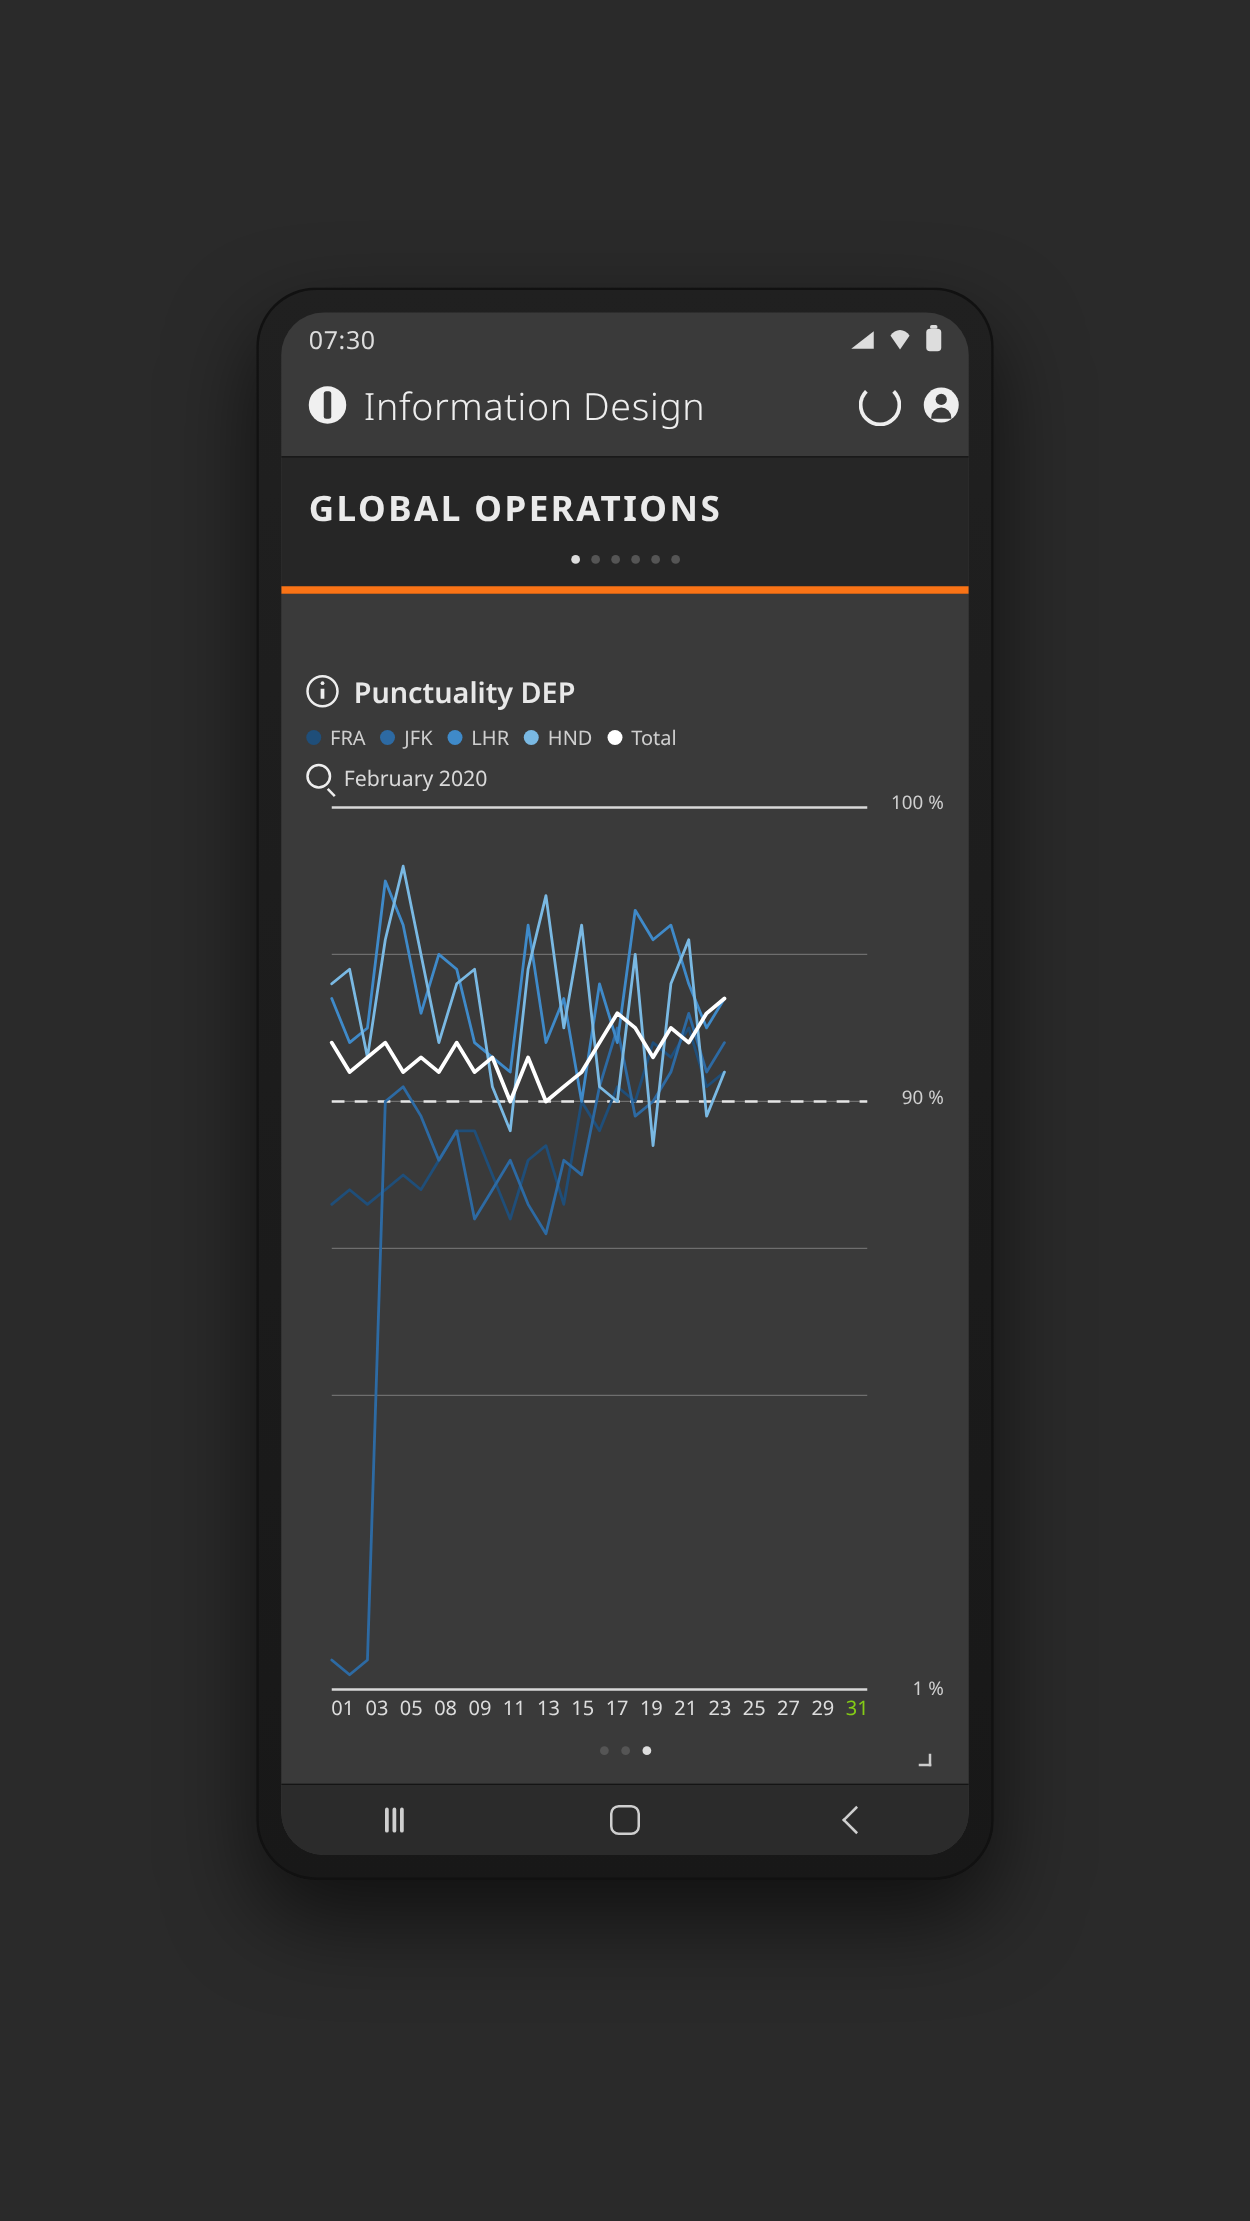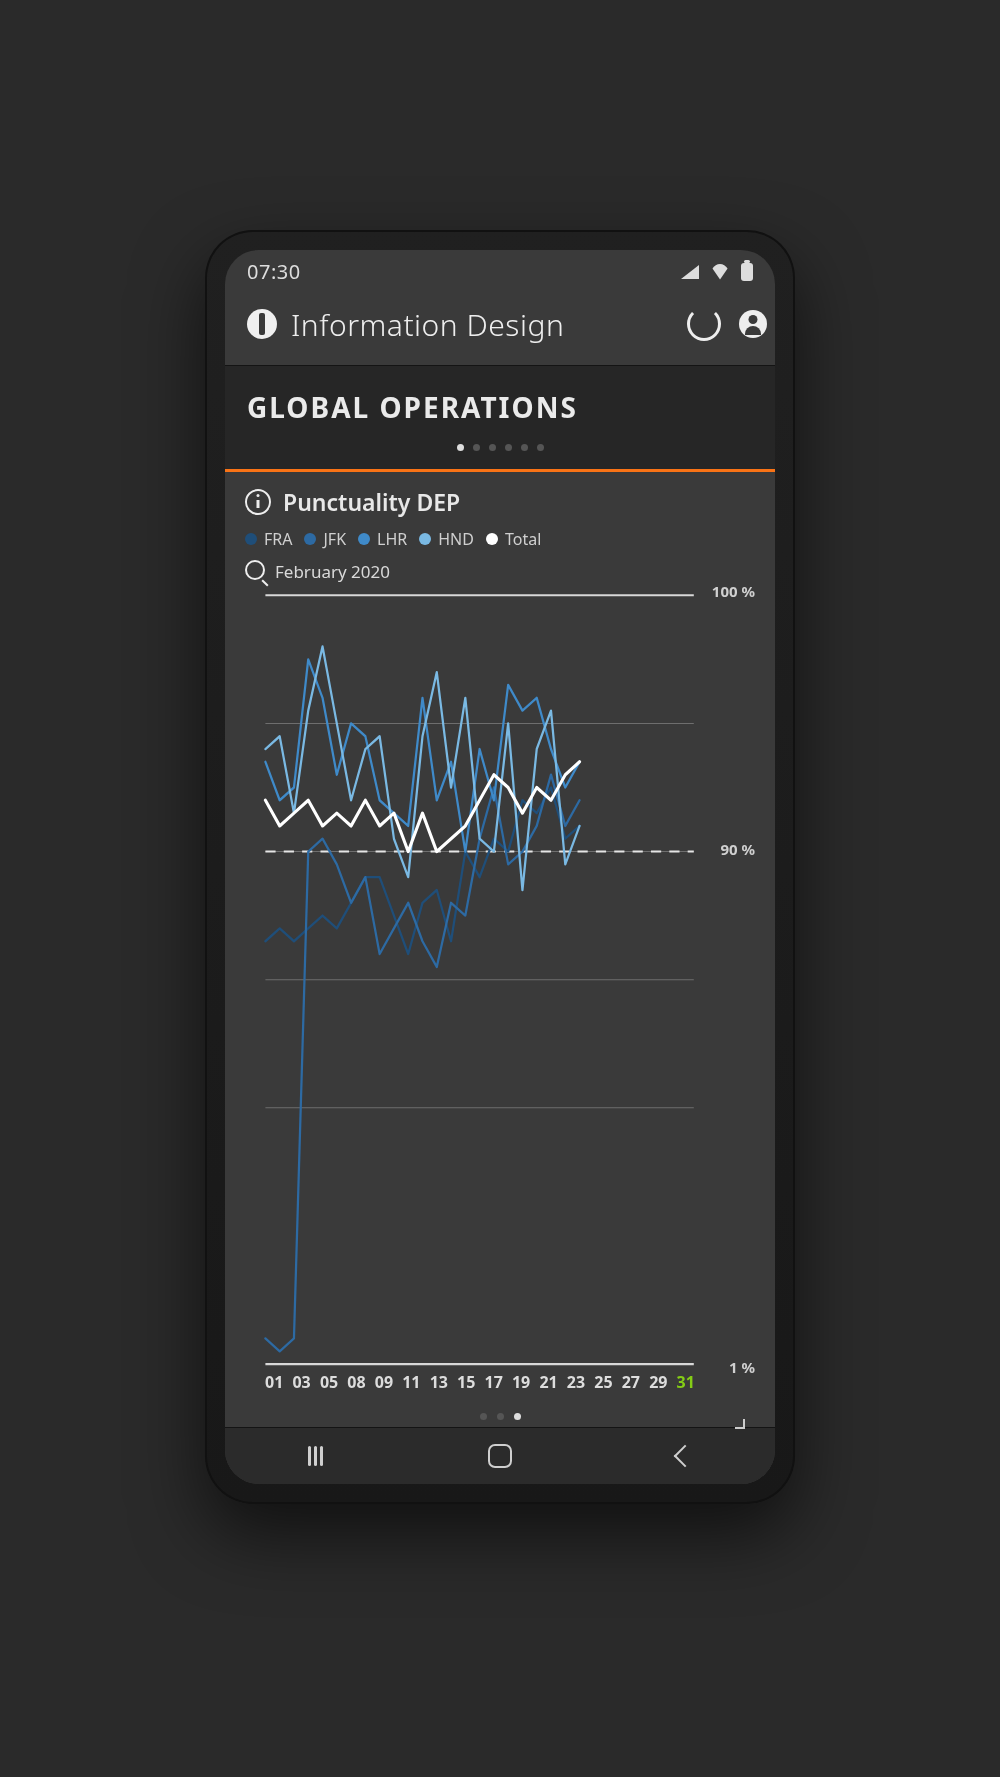--- a/index.html
+++ b/index.html
@@ -47,42 +47,42 @@
   .brand-icon{width:30px;height:30px;border-radius:50%;background:#f0f0f0;position:relative;}
   .brand-icon::after{content:"";position:absolute;left:50%;top:4px;bottom:4px;width:6px;background:#3a3a3a;transform:translateX(-50%);border-radius:2px;}
   .brand-title{font-size:30px;font-weight:300;letter-spacing:.5px;color:#eee;}
   .header-actions{display:flex;gap:18px;align-items:center;}
   .spinner-icon{width:28px;height:28px;border:3px solid #eee;border-top-color:transparent;border-radius:50%;}
   .user-icon{width:28px;height:28px;border-radius:50%;background:#eee;position:relative;}
   .user-icon::before{content:"";position:absolute;top:5px;left:50%;width:9px;height:9px;background:#3a3a3a;border-radius:50%;transform:translateX(-50%);}
   .user-icon::after{content:"";position:absolute;bottom:3px;left:50%;width:16px;height:9px;background:#3a3a3a;border-radius:8px 8px 0 0;transform:translateX(-50%);}
 
   
-  .banner{background:var(--panel2);border-top:1px solid #141414;border-bottom:3px solid #f97316;padding:22px 22px 8px 22px;}
+  .banner{background:var(--panel2);border-top:1px solid #141414;border-bottom:6px solid #f97316;padding:22px 22px 8px 22px;}
   .banner h1{margin:0;font-size:28px;font-weight:700;letter-spacing:2px;color:#eaeaea;}
   .dotsA{display:flex;gap:9px;justify-content:center;padding:18px 0 10px;}
   .dotsA span{width:7px;height:7px;border-radius:50%;background:#555;}
   .dotsA span.on{background:#ddd;}
 
   
-  .card{flex:1;padding:14px 20px 0 20px;display:flex;flex-direction:column;min-height:0;position:relative;}
+  .card{flex:1;padding:14px 20px 16px 20px;display:flex;flex-direction:column;min-height:0;position:relative;margin-top:48px;}
   .card-title-row{display:flex;align-items:center;gap:12px;}
   .info-icon{width:22px;height:22px;border:2px solid #eee;border-radius:50%;position:relative;}
   .info-icon::before{content:"";position:absolute;top:3px;left:50%;width:3px;height:3px;background:#eee;border-radius:50%;transform:translateX(-50%);}
   .info-icon::after{content:"";position:absolute;top:9px;left:50%;width:3px;height:8px;background:#eee;transform:translateX(-50%);}
   .card-title{font-size:23px;font-weight:600;}
   .legend{display:flex;flex-wrap:wrap;gap:12px;align-items:center;margin-top:10px;color:#cfcfcf;font-size:16px;}
   .leg{display:flex;align-items:center;gap:7px;}
   .sw{width:12px;height:12px;border-radius:50%;}
   .period{display:flex;align-items:flex-start;gap:10px;margin-top:10px;font-size:17px;color:#d9d9d9;}
   .mag{width:16px;height:16px;border:2px solid #eee;border-radius:50%;position:relative;}
   .mag::after{content:"";position:absolute;right:-6px;bottom:-6px;width:8px;height:2px;background:#eee;transform:rotate(45deg);}
 
   
-  .chart{flex:1;position:relative;margin-top:8px;font-weight:bold;}
+  .chart{flex:1;position:relative;margin-top:8px;}
   .chart svg{position:absolute;inset:0;width:100%;height:100%;}
   .ylabels{position:absolute;right:0;top:0;bottom:40px;width:50px;}
   .ylabels span{position:absolute;right:0;transform:translateY(-50%);font-size:15px;color:#d0d0d0;}
   .xlabels{position:absolute;left:20px;right:60px;bottom:14px;display:flex;justify-content:space-between;font-size:16px;color:#ddd;}
   .xlabels span:last-child{color:#84cc16;}
 
   .dotsB{display:flex;gap:10px;justify-content:center;padding:6px 0 2px;}
   .dotsB span{width:7px;height:7px;border-radius:50%;background:#555;}
   .dotsB span.on{background:#ddd;}
   .expand{position:absolute;right:10px;bottom:-2px;width:16px;height:16px;}

